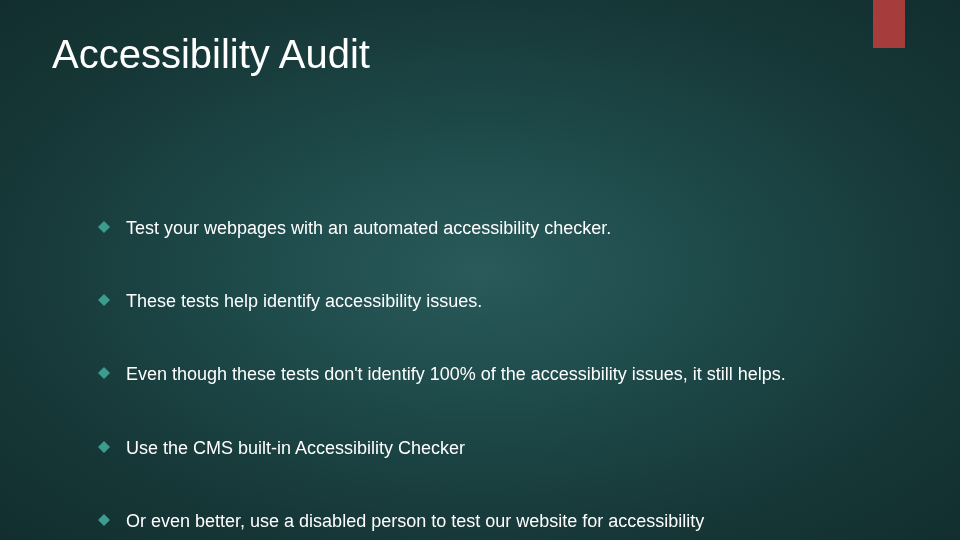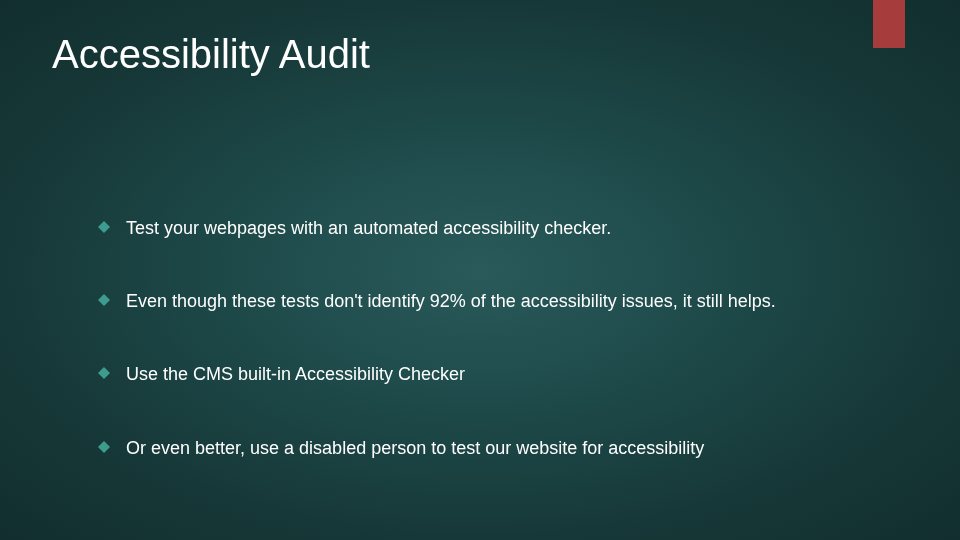--- a/index.html
+++ b/index.html
@@ -75,21 +75,29 @@
         </svg>
     </span>
     <span class="bullet-text">Test your webpages with an automated accessibility checker.</span>
   </li>
   <li class="bullet-item">
     <span class="bullet-icon">
       <svg width="12" height="12" viewBox="0 0 12 12">
           <polygon points="6,0 12,6 6,12 0,6" fill="#3d9c8e"></polygon>
         </svg>
     </span>
-    <span class="bullet-text">Even though these tests don't identify 92% of the accessibility issues, it still helps.</span>
+    <span class="bullet-text">These tests help identify accessibility issues.</span>
+  </li>
+  <li class="bullet-item">
+    <span class="bullet-icon">
+      <svg width="12" height="12" viewBox="0 0 12 12">
+          <polygon points="6,0 12,6 6,12 0,6" fill="#3d9c8e"></polygon>
+        </svg>
+    </span>
+    <span class="bullet-text">Even though these tests don't identify 100% of the accessibility issues, it still helps.</span>
   </li>
   <li class="bullet-item">
     <span class="bullet-icon">
       <svg width="12" height="12" viewBox="0 0 12 12">
           <polygon points="6,0 12,6 6,12 0,6" fill="#3d9c8e"></polygon>
         </svg>
     </span>
     <span class="bullet-text">Use the CMS built-in Accessibility Checker</span>
   </li>
   <li class="bullet-item">

